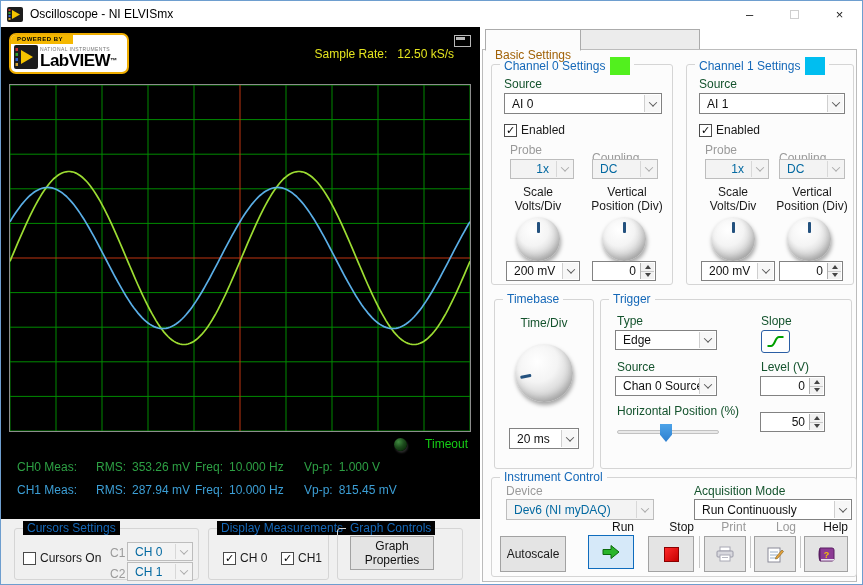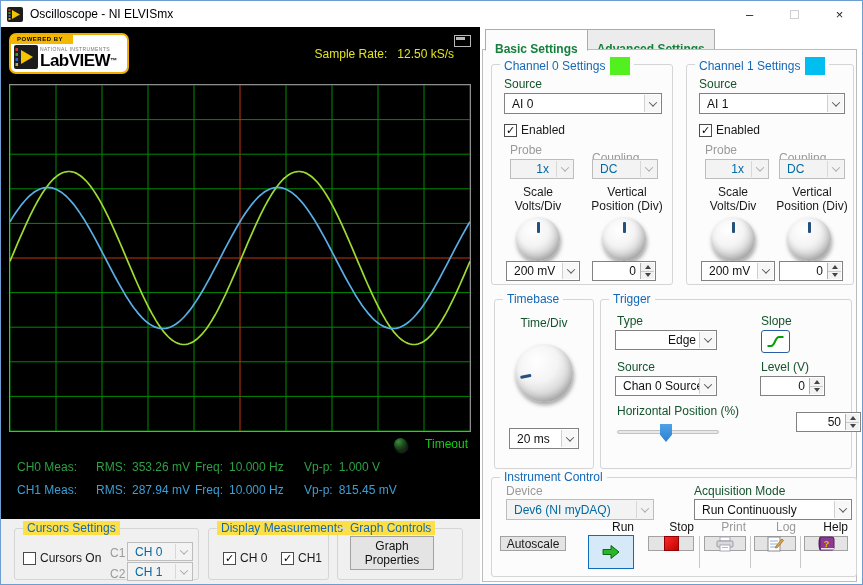--- a/index.html
+++ b/index.html
@@ -41,21 +41,21 @@
   .meas-row .pair .lbl { margin-right:6px; }
   .meas-ch0 { color:#2da044; }
   .meas-ch1 { color:#3c9fd6; }
 
   
   .bottom-strip { position:absolute; left:0; top:518px; width:479px; height:65px; background:#f0f0f0; }
 
   
   .grp { position:absolute; border:1px solid #d5d5d5; border-radius:3px; }
   .grp-label { position:absolute; top:-8px; left:8px; padding:0 4px; color:#1568b8; white-space:nowrap; }
-  .on-gray { background:#fde047; }
+  .on-gray { background:#000000; }
   .on-page { background:#fcfcfc; }
 
   
   .cb-row { display:flex; align-items:center; gap:4px; position:absolute; }
   .cb { width:13px; height:13px; background:#fff; border:1px solid #4a4a4a; display:flex; align-items:center; justify-content:center; font-size:11px; line-height:11px; color:#000; }
   .combo { position:absolute; height:21px; background:#fff; border:1px solid #828282; display:flex; align-items:center; padding:0 20px 0 7px; color:#111; white-space:nowrap; overflow:hidden; }
   .combo .arrowbox { position:absolute; right:1px; top:1px; bottom:1px; width:16px; background:#f7f7f7; border-left:1px solid #cfcfcf; display:flex; align-items:center; justify-content:center; }
   .chev { width:6px; height:6px; border-right:1.6px solid #5a5a5a; border-bottom:1.6px solid #5a5a5a; transform:rotate(45deg) translate(-1px,-1px); }
   .combo.disabled { background:#f3f3f3; color:#0369a1; border-color:#bdbdbd; }
   .combo.disabled .arrowbox { background:#f3f3f3; border-left-color:#d8d8d8; }
@@ -75,21 +75,21 @@
 
   .lbl-black { position:absolute; color:#14532d; white-space:nowrap; }
   .lbl-gray  { position:absolute; color:#9a9a9a; white-space:nowrap; }
   .two-line { position:absolute; text-align:center; line-height:14px; color:#1a1a1a; }
 
   .push-btn { position:absolute; background:#e4e4e4; border:1px solid #a2a2a2; display:flex; align-items:center; justify-content:center; text-align:center; color:#111; line-height:14px; }
 
   
   .right-panel { position:absolute; left:479px; top:26px; width:382px; height:557px; background:#fff; }
   .tabs { position:absolute; left:5px; top:2px; display:flex; }
-  .tab { height:21px; padding:12px 9px 0; border:1px solid #ababab; background:#ececec; color:#15803d; margin-right:-1px;font-weight:bold; }
+  .tab { height:21px; padding:18px 9px 0; border:1px solid #ababab; background:#ececec; color:#a16207; margin-right:-1px; }
   .tab.active { background:#fcfcfc; border-bottom:1px solid #fcfcfc; position:relative; z-index:2; height:22px; top:0; }
   .tab-page { position:absolute; left:2px; top:22px; width:375px; height:533px; background:#fcfcfc; border:1px solid #bcbcbc; }
 
   .swatch { display:inline-block; width:20px; height:18px; vertical-align:-5px; margin-left:5px; }
 
   .grp-ch { top:14px; width:182px; height:221px; }
   .grp-ch .src-lbl { left:12px; top:12px; }
   .grp-ch .src-combo { left:12px; top:28px; width:158px; }
   .grp-ch.narrow .src-combo { width:146px; }
   .grp-ch .enabled-row { left:12px; top:58px; }
@@ -109,41 +109,41 @@
   .grp-ch .vpos-spin { left:100px; top:196px; width:64px; }
   .grp-ch.narrow .vpos-spin { left:92px; }
 
   .grp-timebase { left:11px; top:249px; width:100px; height:170px; }
   .grp-timebase .td-lbl { left:0; top:16px; width:100%; text-align:center; }
   .grp-timebase .knob-big { left:20px; top:44px; width:58px; height:58px; }
   .grp-timebase .tb-combo { left:14px; top:128px; width:70px; }
 
   .grp-trigger { left:117px; top:249px; width:252px; height:170px; }
   .grp-trigger .type-lbl { left:16px; top:14px; }
-  .grp-trigger .type-combo { left:14px; top:30px; width:102px; height:20px;justify-content:flex-end; }
+  .grp-trigger .type-combo { left:14px; top:30px; width:102px; height:20px; }
   .grp-trigger .slope-lbl { left:160px; top:14px; }
   .slope-btn { position:absolute; left:160px; top:30px; width:29px; height:23px; background:#fff; border:1px solid #2b5fa5; border-radius:3px; display:flex; align-items:center; justify-content:center; }
   .grp-trigger .tsrc-lbl { left:16px; top:60px; }
   .grp-trigger .tsrc-combo { left:14px; top:76px; width:102px; height:20px; }
   .grp-trigger .level-lbl { left:160px; top:60px; }
   .grp-trigger .level-spin { left:159px; top:76px; width:65px; }
   .grp-trigger .hpos-lbl { left:16px; top:104px; }
-  .grp-trigger .hpos-spin { left:159px; top:112px; width:65px;margin-left:36px; }
+  .grp-trigger .hpos-spin { left:159px; top:112px; width:65px; }
   .slider { position:absolute; left:16px; top:122px; width:102px; height:20px; }
   .slider .track { position:absolute; left:0; right:0; top:8px; height:4px; background:#e9e9e9; border:1px solid #c2c2c2; border-radius:2px; }
   .slider .thumb { position:absolute; top:2px; width:12px; height:18px; background:linear-gradient(#4da3e8,#2d7fd0); clip-path:polygon(0 0,100% 0,100% 60%,50% 100%,0 60%); }
 
   .grp-instr { left:8px; top:427px; width:366px; height:100px; }
   .grp-instr .dev-lbl { left:14px; top:6px; }
   .grp-instr .dev-combo { left:14px; top:21px; width:148px; }
   .grp-instr .acq-lbl { left:202px; top:6px; }
   .grp-instr .acq-combo { left:202px; top:21px; width:158px; }
   .btn-label { position:absolute; top:42px; text-align:right; color:#111; }
   .btn-label.dim { color:#9a9a9a; }
-  .tool-btn { position:absolute; top:58px; height:15px; background:#e4e4e4; border:1px solid #a2a2a2; display:flex; align-items:center; justify-content:center; }
+  .tool-btn { position:absolute; top:58px; height:36px; background:#e4e4e4; border:1px solid #a2a2a2; display:flex; align-items:center; justify-content:center; }
   .tool-btn.run { background:#d6e9f9; border:1px solid #0f6cbd; height:34px; top:57px; }
   .vsep { position:absolute; top:58px; width:1px; height:32px; background:#c8c8c8; }
   .stop-square { width:15px; height:15px; background:linear-gradient(135deg,#ff2a2a,#c60000); border:1px solid #8b0000; }
 
   
   .grp-cursors { left:13px; top:9px; width:185px; height:52px; }
   .grp-cursors .cursors-cb { left:8px; top:22px; }
   .grp-cursors .c1-lbl { left:95px; top:17px; }
   .grp-cursors .c2-lbl { left:95px; top:38px; }
   .grp-cursors .c1-combo { left:112px; top:13px; width:66px; height:19px; }

